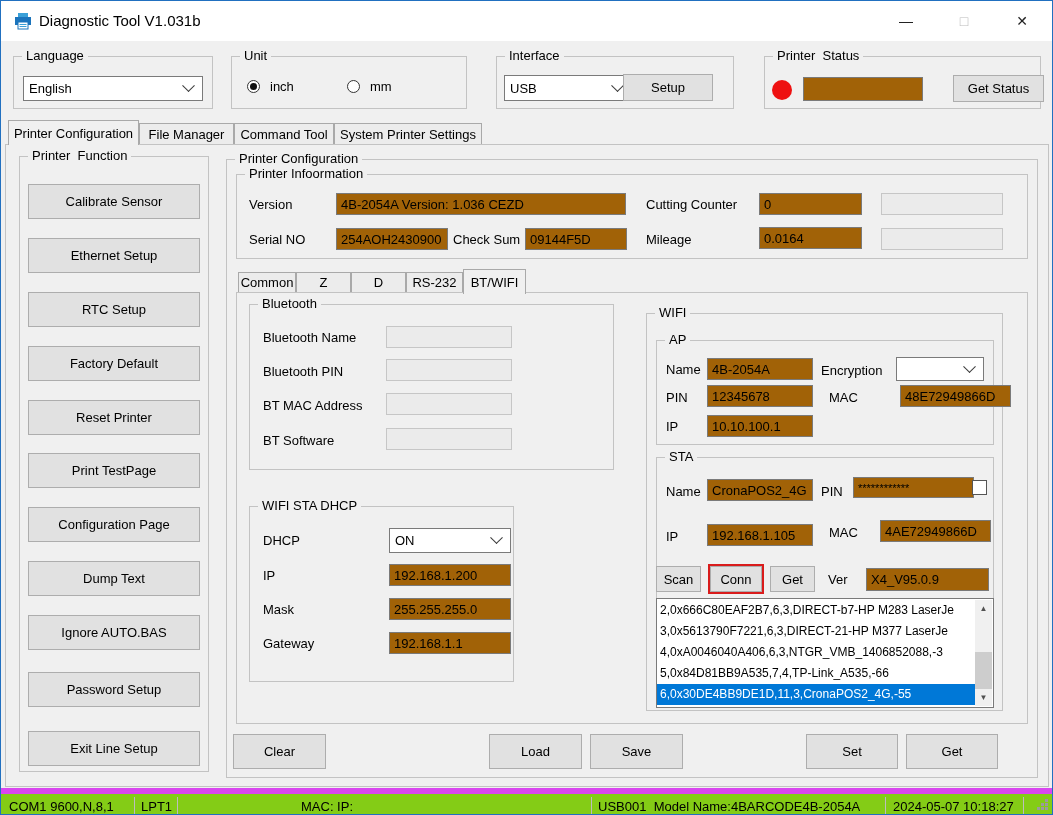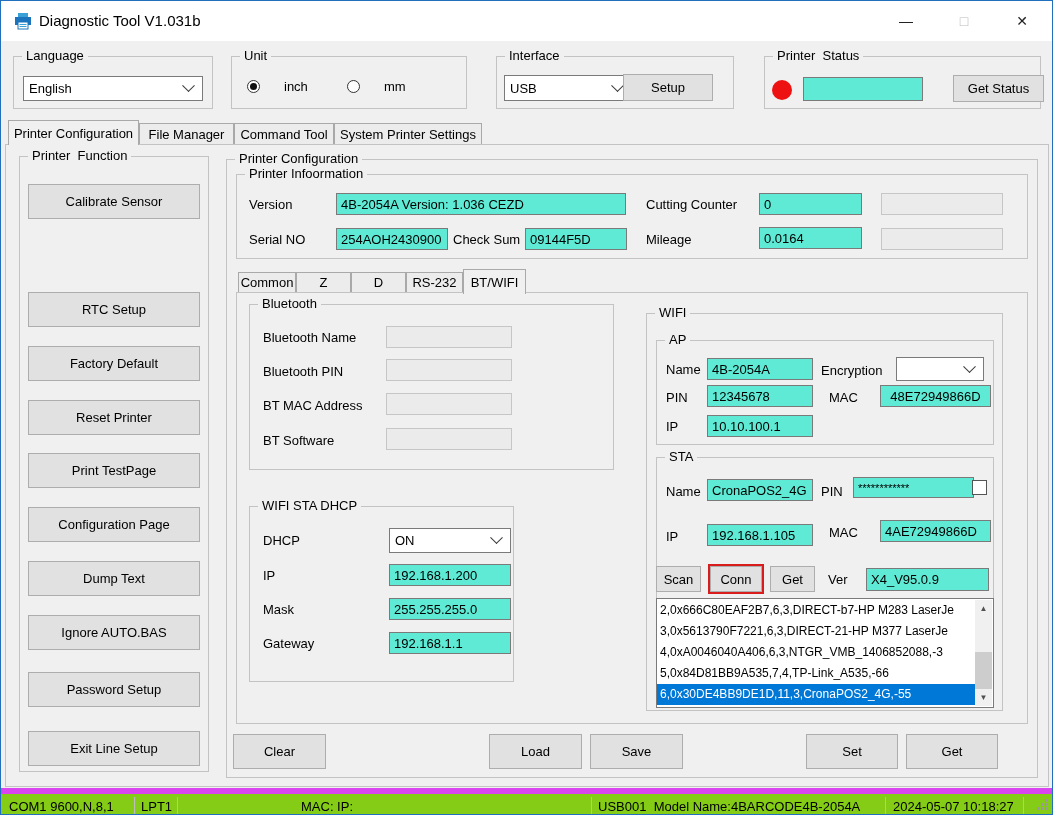--- a/index.html
+++ b/index.html
@@ -7,26 +7,26 @@
   .window{position:relative;width:1053px;height:815px;background:#f0f0f0;border:1px solid #2170c0;box-sizing:border-box;overflow:hidden}
   .titlebar{position:absolute;left:0;top:0;width:100%;height:40px;background:#ffffff}
   .title-text{position:absolute;left:38px;top:11px;font-size:15px;color:#000;white-space:pre}
   .win-btn{position:absolute;top:0;width:50px;height:40px;display:flex;align-items:center;justify-content:center;font-size:14px;color:#222;background:transparent;border:none;font-family:inherit}
   .win-btn.dim{color:#bbbbbb}
   .gb{position:absolute;border:1px solid #c3c3c3;box-sizing:border-box}
   .gb-label{position:absolute;top:-9px;left:8px;background:#f0f0f0;padding:0 4px;font-size:13px;line-height:16px;white-space:pre;color:#000}
   .lbl{position:absolute;font-size:13px;color:#000;white-space:pre}
   .btn{position:absolute;background:#e1e1e1;border:1px solid #adadad;font-size:13px;font-family:inherit;color:#000;display:flex;align-items:center;justify-content:center;box-sizing:border-box;cursor:default;white-space:pre}
   .btn.hl{box-shadow:0 0 0 2px #d91c1c}
-  .tb{position:absolute;background:#5eead4;border:1px solid #7a7a7a;font-size:13px;font-family:inherit;padding:0 4px;box-sizing:border-box;color:#000;outline:none}
+  .tb{position:absolute;background:#a16207;border:1px solid #7a7a7a;font-size:13px;font-family:inherit;padding:0 4px;box-sizing:border-box;color:#000;outline:none}
   .tb:disabled{background:#ebebeb;border-color:#c6c6c6;color:#3c3c3c}
   .combo{position:absolute;background:#fff;border:1px solid #7a7a7a;box-sizing:border-box;display:flex;align-items:center}
   .combo-text{font-size:13px;padding-left:5px;flex:1;white-space:pre;overflow:hidden}
   .chev{width:8px;height:8px;border-right:1px solid #3c3c3c;border-bottom:1px solid #3c3c3c;transform:rotate(45deg) translate(-2px,-2px);margin-right:9px;flex:none}
-  .radio{position:absolute;display:flex;align-items:center;gap:24px;font-size:13px}
+  .radio{position:absolute;display:flex;align-items:center;gap:10px;font-size:13px}
   .radio-c{width:13px;height:13px;border:1px solid #333;border-radius:50%;background:#fff;position:relative;box-sizing:border-box;flex:none}
   .radio-c.on::after{content:"";position:absolute;left:2px;top:2px;width:7px;height:7px;border-radius:50%;background:#111}
   .tab{position:absolute;background:#ececec;border:1px solid #a9a9a9;box-sizing:border-box;display:flex;align-items:center;justify-content:center;font-size:13px;white-space:pre}
   .tab.active{background:#f0f0f0;border-bottom:none;z-index:3}
   .panel{position:absolute;border:1px solid #c3c3c3;background:#f0f0f0;box-sizing:border-box;z-index:1}
   .check{position:absolute;width:15px;height:15px;background:#fff;border:1px solid #555;box-sizing:border-box}
   .statuslight{position:absolute;width:20px;height:20px;border-radius:50%}
   .list{position:absolute;background:#fff;border:1px solid #7a7a7a;box-sizing:border-box;overflow:hidden;padding-top:1px}
   .list-item{height:21px;line-height:21px;font-size:12px;padding-left:3px;margin-right:18px;white-space:pre;overflow:hidden;color:#000}
   .list-item.selected{color:#fff}
@@ -96,20 +96,21 @@
   <div class="tab active" style="left:7px;top:119px;width:131px;height:25px">Printer Configuration</div>
   <div class="tab" style="left:138px;top:122px;width:95px;height:22px">File Manager</div>
   <div class="tab" style="left:233px;top:122px;width:100px;height:22px">Command Tool</div>
   <div class="tab" style="left:333px;top:122px;width:148px;height:22px">System Printer Settings</div>
   <div class="panel" style="left:4px;top:143px;width:1044px;height:643px"></div>
 
   <div class="gb" style="left:18px;top:155px;width:190px;height:616px;z-index:2">
     <span class="gb-label">Printer  Function</span>
   </div>
   <button class="btn" style="left:27px;top:183px;width:172px;height:35px;z-index:2">Calibrate Sensor</button>
+  <button class="btn" style="left:27px;top:237px;width:172px;height:35px;z-index:2">Ethernet Setup</button>
   <button class="btn" style="left:27px;top:291px;width:172px;height:35px;z-index:2">RTC Setup</button>
   <button class="btn" style="left:27px;top:345px;width:172px;height:35px;z-index:2">Factory Default</button>
   <button class="btn" style="left:27px;top:399px;width:172px;height:35px;z-index:2">Reset Printer</button>
   <button class="btn" style="left:27px;top:452px;width:172px;height:35px;z-index:2">Print TestPage</button>
   <button class="btn" style="left:27px;top:506px;width:172px;height:35px;z-index:2">Configuration Page</button>
   <button class="btn" style="left:27px;top:560px;width:172px;height:35px;z-index:2">Dump Text</button>
   <button class="btn" style="left:27px;top:614px;width:172px;height:35px;z-index:2">Ignore AUTO.BAS</button>
   <button class="btn" style="left:27px;top:671px;width:172px;height:35px;z-index:2">Password Setup</button>
   <button class="btn" style="left:27px;top:730px;width:172px;height:35px;z-index:2">Exit Line Setup</button>
 
@@ -177,21 +178,21 @@
   <span class="lbl" style="left:665px;top:361px;z-index:3">Name</span>
   <input class="tb" style="left: 706px; top: 357px; width: 106px; height: 22px; z-index: 3;" value="4B-2054A">
   <span class="lbl" style="left:820px;top:362px;z-index:3">Encryption</span>
   <div class="combo" style="left:895px;top:356px;width:88px;height:24px;z-index:3">
     <span class="combo-text"></span>
     <span class="chev"></span>
   </div>
   <span class="lbl" style="left:665px;top:389px;z-index:3">PIN</span>
   <input class="tb" style="left: 706px; top: 384px; width: 106px; height: 22px; z-index: 3;" value="12345678">
   <span class="lbl" style="left:828px;top:389px;z-index:3">MAC</span>
-  <input class="tb" style="left: 879px; top: 384px; width: 111px; height: 22px; z-index: 3; text-align: center;" value="48E72949866D">
+  <input class="tb" style="left: 899px; top: 384px; width: 111px; height: 22px; z-index: 3;" value="48E72949866D">
   <span class="lbl" style="left:665px;top:418px;z-index:3">IP</span>
   <input class="tb" style="left: 706px; top: 414px; width: 106px; height: 22px; z-index: 3;" value="10.10.100.1">
 
   <div class="gb" style="left:655px;top:456px;width:338px;height:251px;z-index:3">
     <span class="gb-label">STA</span>
   </div>
   <span class="lbl" style="left:665px;top:483px;z-index:3">Name</span>
   <input class="tb" style="left: 706px; top: 478px; width: 106px; height: 22px; z-index: 3;" value="CronaPOS2_4G">
   <span class="lbl" style="left:820px;top:483px;z-index:3">PIN</span>
   <input class="tb" style="left: 852px; top: 476px; width: 121px; height: 21px; z-index: 3; font-size: 11px;" value="************">

